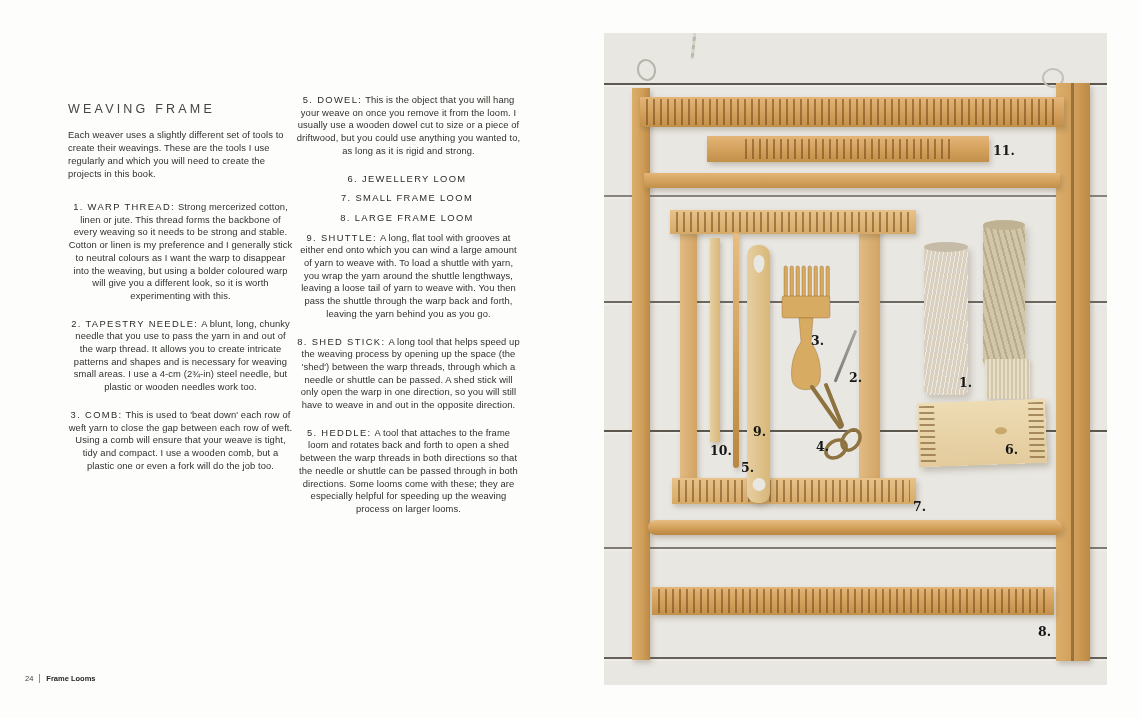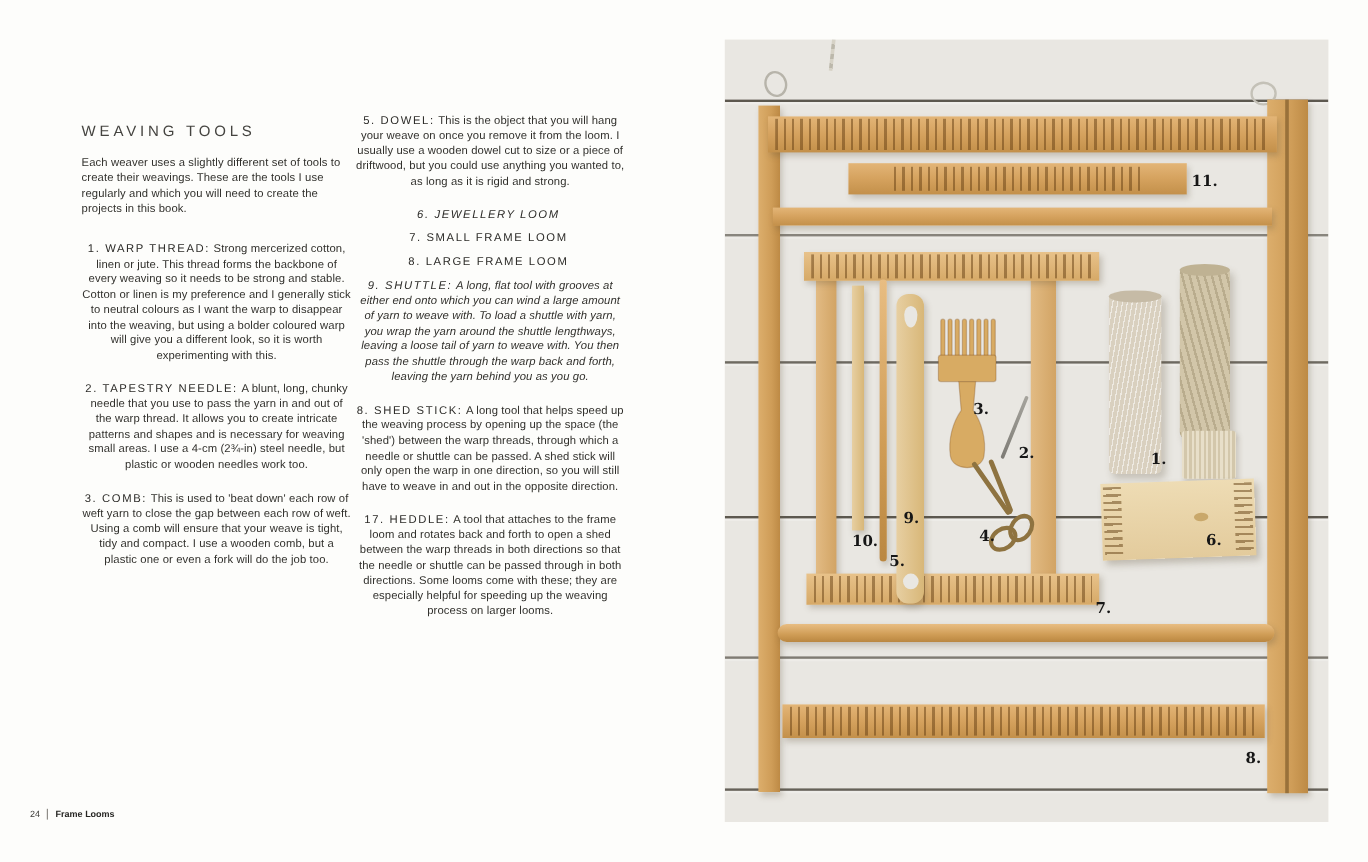--- a/index.html
+++ b/index.html
@@ -18,21 +18,21 @@
   .intro{
     position:absolute;left:68px;top:120px;width:224px;
     font-size:9.4px;line-height:12.7px;letter-spacing:.1px;
   }
   .col{position:absolute;width:225px;font-size:9.4px;line-height:12.7px;letter-spacing:.1px;}
   .col1{left:68px;top:201px;text-align:center;}
   .col2{left:296px;top:94px;text-align:center;}
   .entry{margin:0 0 15px 0;}
   .entry .elabel{letter-spacing:1.35px;margin-right:3px;color:#2c2b28;}
   .standalone{margin:0 0 7px 0;}
-  .gap-top{margin-top:1px;font-style:italic;}
+  .gap-top{margin-top:1px;}
   .footer{
     position:absolute;left:25px;top:674px;display:flex;align-items:center;gap:6px;
     font-size:7.5px;color:#3c3b38;
   }
   .footer .divider{width:1px;height:9px;background:#8f8d88;}
   .footer .section{font-weight:bold;color:#262522;}
   
   .photo{
     position:absolute;left:604px;top:33px;width:503px;height:652px;
     background:#e9e7e2;overflow:hidden;margin:0;
@@ -65,38 +65,38 @@
   .ring{position:absolute;border:2.5px solid #b7b4aa;border-radius:50%;}
   .string{position:absolute;width:3px;height:26px;transform:rotate(6deg);
     background:repeating-linear-gradient(180deg,#d6d2c6 0 4px,#bcb8ab 4px 8px);}
   .num{position:absolute;font-family:"DejaVu Serif","Liberation Serif",serif;font-weight:700;
     font-size:12.5px;color:#161616;z-index:30;}
   svg{position:absolute;overflow:visible;}
 </style>
 </head>
 <body>
 
-<h1 class="page-title">WEAVING TOOLS</h1>
+<h1 class="page-title">WEAVING FRAME</h1>
 
 <p class="intro">Each weaver uses a slightly different set of tools to create their weavings. These are the tools I use regularly and which you will need to create the projects in this book.</p>
 
 <div class="col col1">
   <p class="entry"><span class="elabel">1. WARP THREAD:</span><span>Strong mercerized cotton, linen or jute. This thread forms the backbone of every weaving so it needs to be strong and stable. Cotton or linen is my preference and I generally stick to neutral colours as I want the warp to disappear into the weaving, but using a bolder coloured warp will give you a different look, so it is worth experimenting with this.</span></p>
   <p class="entry"><span class="elabel">2. TAPESTRY NEEDLE:</span><span>A blunt, long, chunky needle that you use to pass the yarn in and out of the warp thread. It allows you to create intricate patterns and shapes and is necessary for weaving small areas. I use a 4-cm (2¾-in) steel needle, but plastic or wooden needles work too.</span></p>
   <p class="entry"><span class="elabel">3. COMB:</span><span>This is used to 'beat down' each row of weft yarn to close the gap between each row of weft. Using a comb will ensure that your weave is tight, tidy and compact. I use a wooden comb, but a plastic one or even a fork will do the job too.</span></p>
 </div>
 
 <div class="col col2">
   <p class="entry"><span class="elabel">5. DOWEL:</span><span>This is the object that you will hang your weave on once you remove it from the loom. I usually use a wooden dowel cut to size or a piece of driftwood, but you could use anything you wanted to, as long as it is rigid and strong.</span></p>
   <p class="entry standalone gap-top"><span class="elabel">6. JEWELLERY LOOM</span></p>
   <p class="entry standalone"><span class="elabel">7. SMALL FRAME LOOM</span></p>
   <p class="entry standalone"><span class="elabel">8. LARGE FRAME LOOM</span></p>
   <p class="entry gap-top"><span class="elabel">9. SHUTTLE:</span><span>A long, flat tool with grooves at either end onto which you can wind a large amount of yarn to weave with. To load a shuttle with yarn, you wrap the yarn around the shuttle lengthways, leaving a loose tail of yarn to weave with. You then pass the shuttle through the warp back and forth, leaving the yarn behind you as you go.</span></p>
   <p class="entry"><span class="elabel">8. SHED STICK:</span><span>A long tool that helps speed up the weaving process by opening up the space (the 'shed') between the warp threads, through which a needle or shuttle can be passed. A shed stick will only open the warp in one direction, so you will still have to weave in and out in the opposite direction.</span></p>
-  <p class="entry"><span class="elabel">17. HEDDLE:</span><span>A tool that attaches to the frame loom and rotates back and forth to open a shed between the warp threads in both directions so that the needle or shuttle can be passed through in both directions. Some looms come with these; they are especially helpful for speeding up the weaving process on larger looms.</span></p>
+  <p class="entry"><span class="elabel">5. HEDDLE:</span><span>A tool that attaches to the frame loom and rotates back and forth to open a shed between the warp threads in both directions so that the needle or shuttle can be passed through in both directions. Some looms come with these; they are especially helpful for speeding up the weaving process on larger looms.</span></p>
 </div>
 
 <div class="footer">
   <span>24</span>
   <span class="divider"></span>
   <span class="section">Frame Looms</span>
 </div>
 
 <figure class="photo">
 

